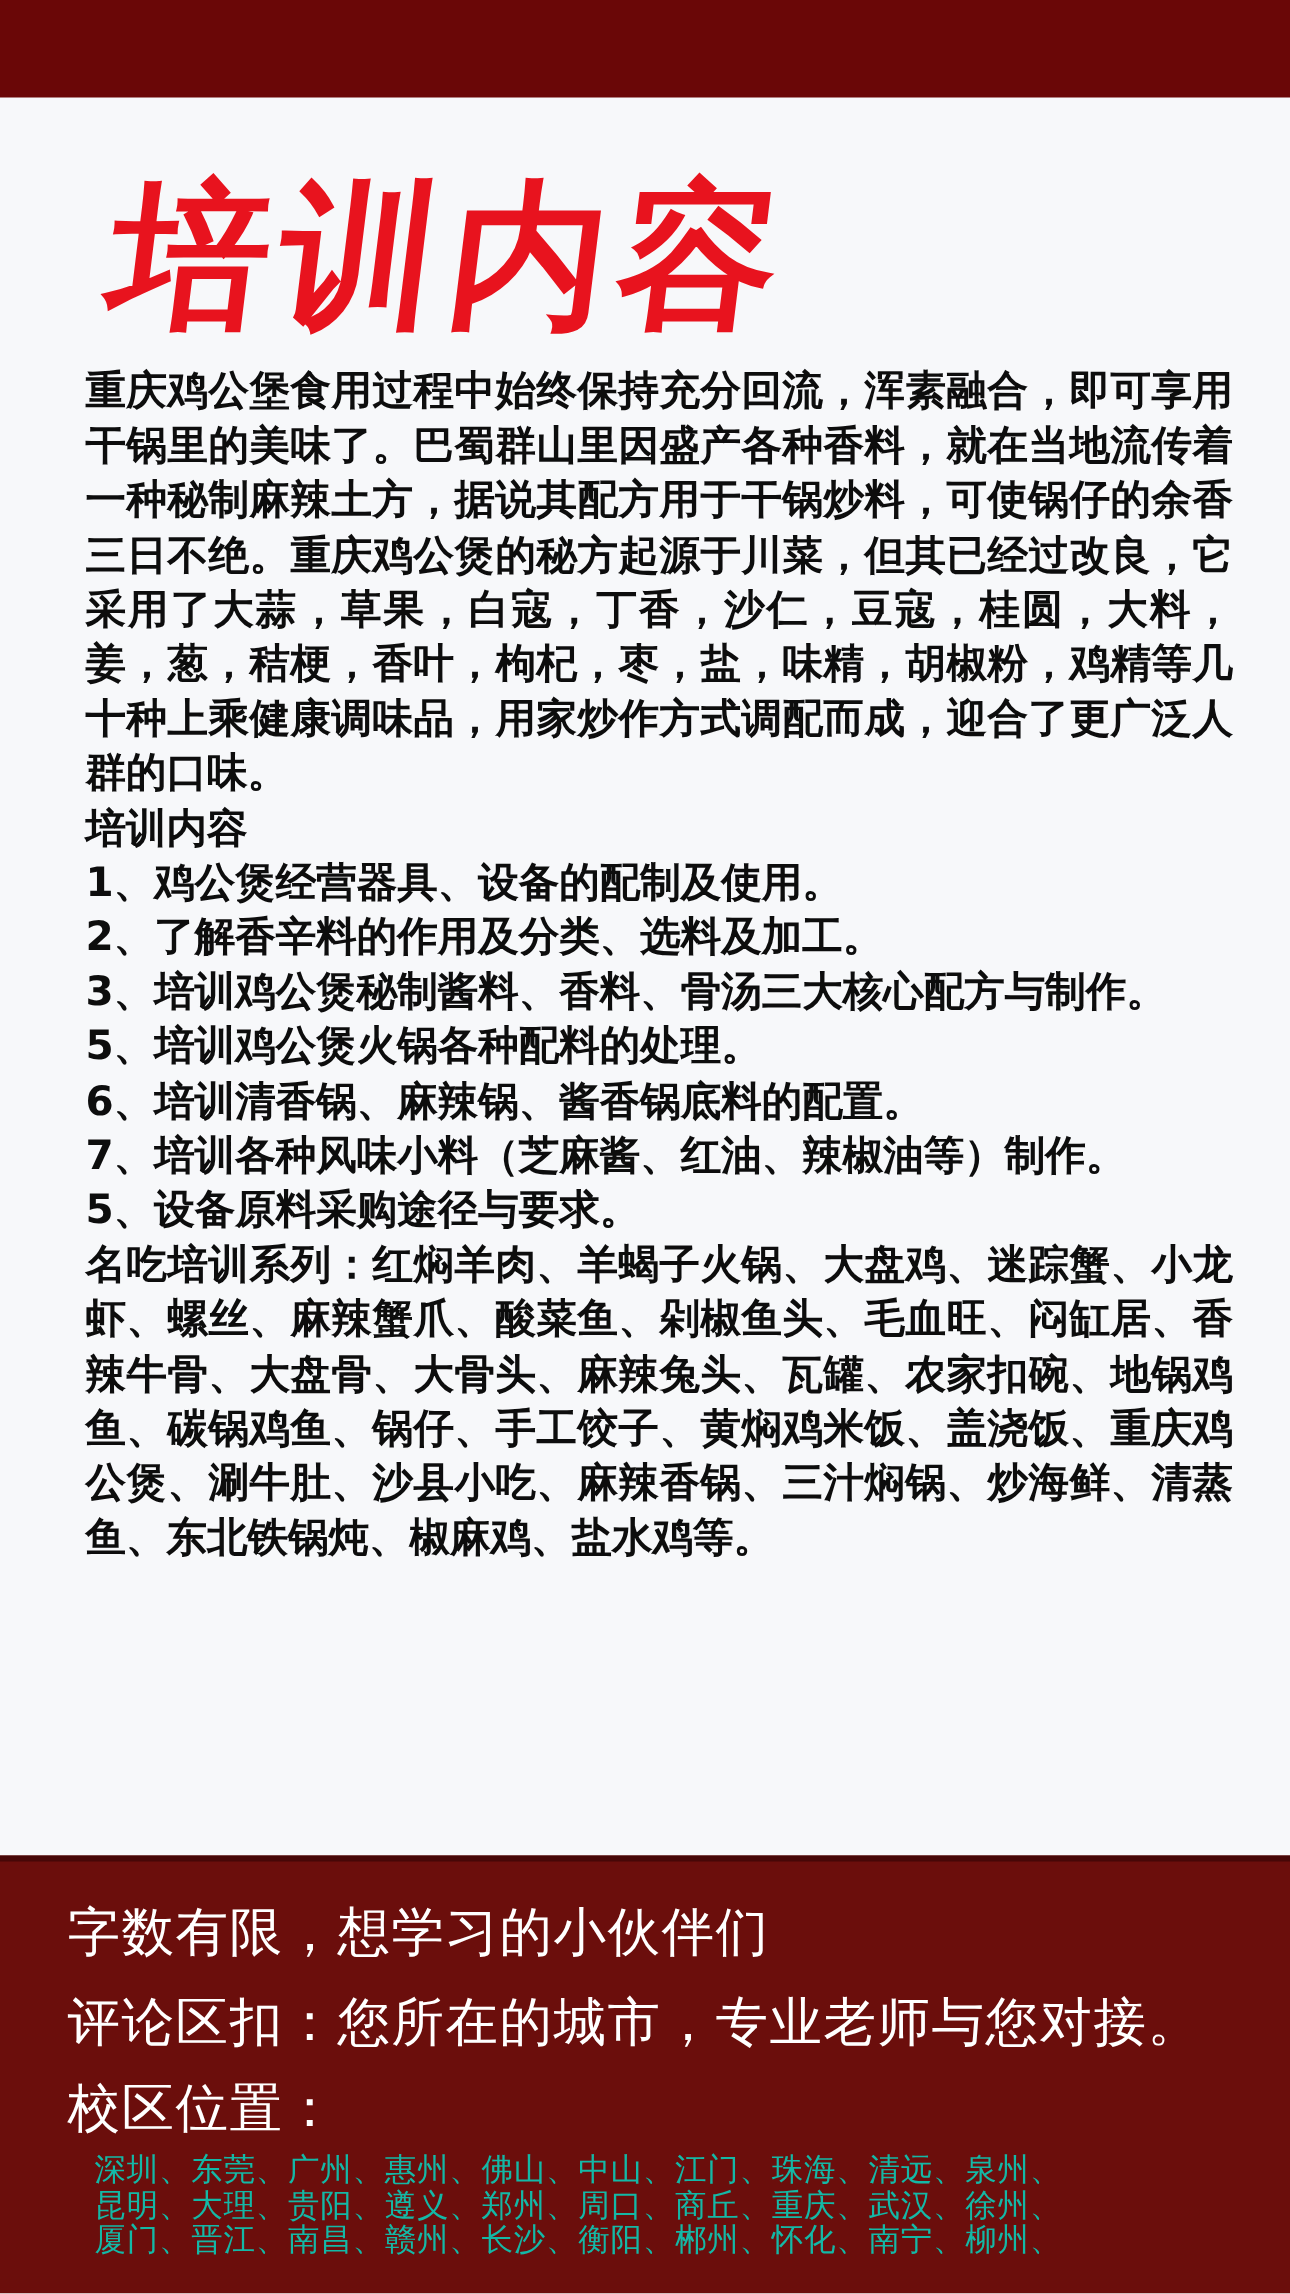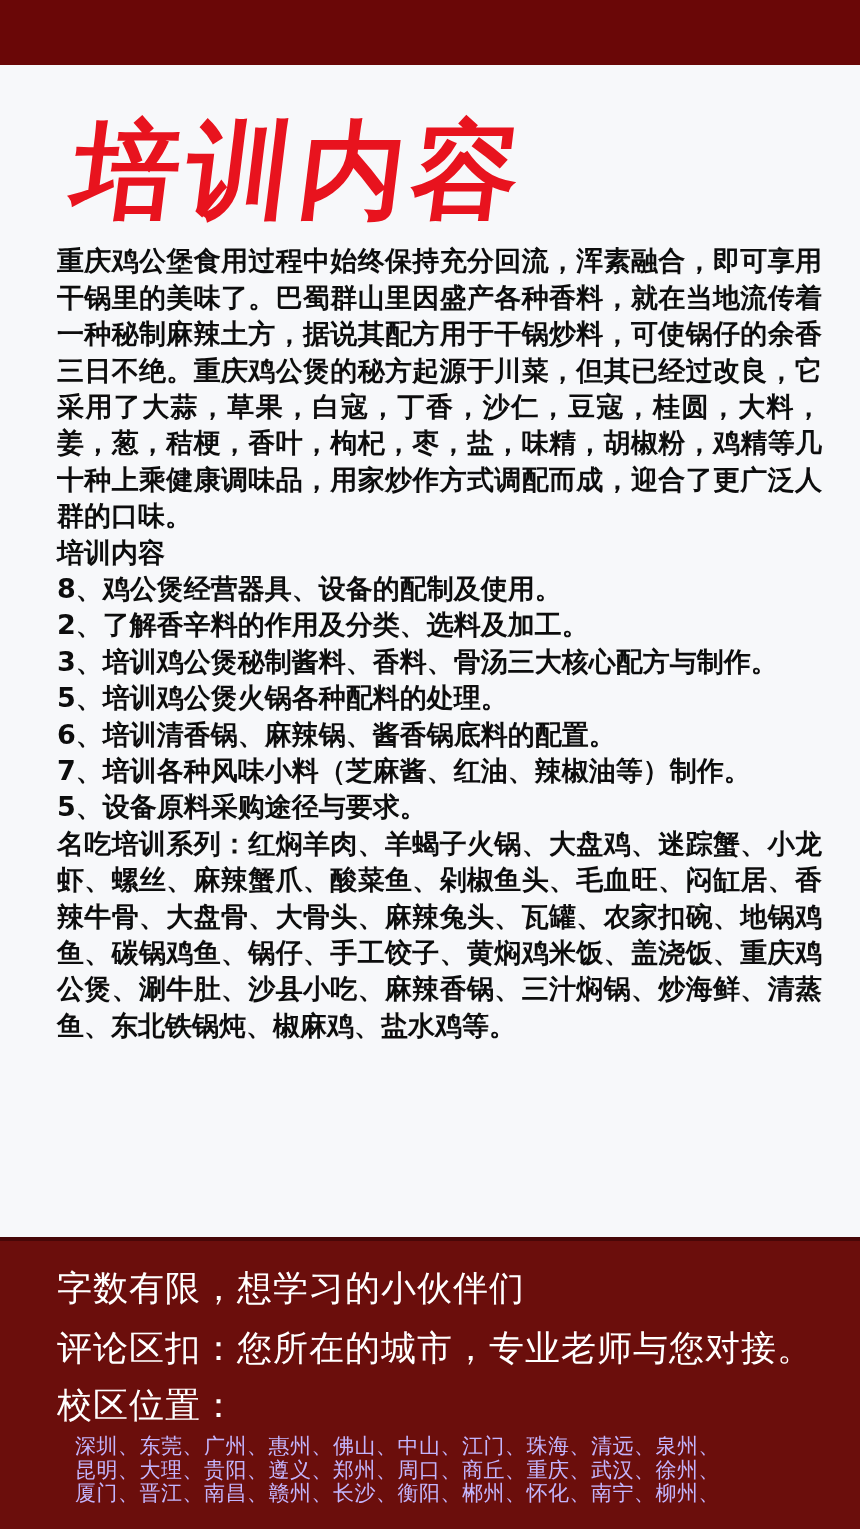--- a/index.html
+++ b/index.html
@@ -44,49 +44,48 @@
     word-break: break-all;
   }
   .bodytext .block { margin: 0; }
   .footer {
     position: absolute;
     left: 0; top: 1237px;
     width: 860px; height: 292px;
     background: #6b0e0c;
     border-top: 4px solid #470707;
     color: #ffffff;
-    padding-left: 12px;
   }
   .f-line1 { margin: 24px 0 0 45px; font-size: 35px; letter-spacing: 1px; }
   .f-line2 { margin: 13px 0 0 45px; font-size: 35px; letter-spacing: 1px; font-family: Liberation Serif, serif; }
   .f-row   { display: flex; align-items: flex-start; margin: 10px 0 0 45px; flex-direction: column; }
   .f-label { flex: 0 0 auto; font-size: 35px; letter-spacing: 1px; }
   .f-cities {
     margin: 6px 0 0 18px;
     font-size: 21px;
     line-height: 23.5px;
-    color: #c4b5fd;
+    color: #14b8a6;
     text-align: center;
     letter-spacing: 0.5px;
   }
 </style>
 </head>
 <body>
 
 <div class="poster">
 
   <div class="top-band"></div>
 
   <div class="main">
     <div class="title">培训内容</div>
 
     <div class="bodytext">
       <div class="block">重庆鸡公堡食用过程中始终保持充分回流，浑素融合，即可享用干锅里的美味了。巴蜀群山里因盛产各种香料，就在当地流传着一种秘制麻辣土方，据说其配方用于干锅炒料，可使锅仔的余香三日不绝。重庆鸡公煲的秘方起源于川菜，但其已经过改良，它采用了大蒜，草果，白寇，丁香，沙仁，豆寇，桂圆，大料，姜，葱，秸梗，香叶，枸杞，枣，盐，味精，胡椒粉，鸡精等几十种上乘健康调味品，用家炒作方式调配而成，迎合了更广泛人群的口味。</div>
       <div class="block">培训内容</div>
-      <div class="block">8、鸡公煲经营器具、设备的配制及使用。</div>
+      <div class="block">1、鸡公煲经营器具、设备的配制及使用。</div>
       <div class="block">2、了解香辛料的作用及分类、选料及加工。</div>
       <div class="block">3、培训鸡公煲秘制酱料、香料、骨汤三大核心配方与制作。</div>
       <div class="block">5、培训鸡公煲火锅各种配料的处理。</div>
       <div class="block">6、培训清香锅、麻辣锅、酱香锅底料的配置。</div>
       <div class="block">7、培训各种风味小料（芝麻酱、红油、辣椒油等）制作。</div>
       <div class="block">5、设备原料采购途径与要求。</div>
       <div class="block">名吃培训系列：红焖羊肉、羊蝎子火锅、大盘鸡、迷踪蟹、小龙虾、螺丝、麻辣蟹爪、酸菜鱼、剁椒鱼头、毛血旺、闷缸居、香辣牛骨、大盘骨、大骨头、麻辣兔头、瓦罐、农家扣碗、地锅鸡鱼、碳锅鸡鱼、锅仔、手工饺子、黄焖鸡米饭、盖浇饭、重庆鸡公煲、涮牛肚、沙县小吃、麻辣香锅、三汁焖锅、炒海鲜、清蒸鱼、东北铁锅炖、椒麻鸡、盐水鸡等。</div>
     </div>
   </div>
 

